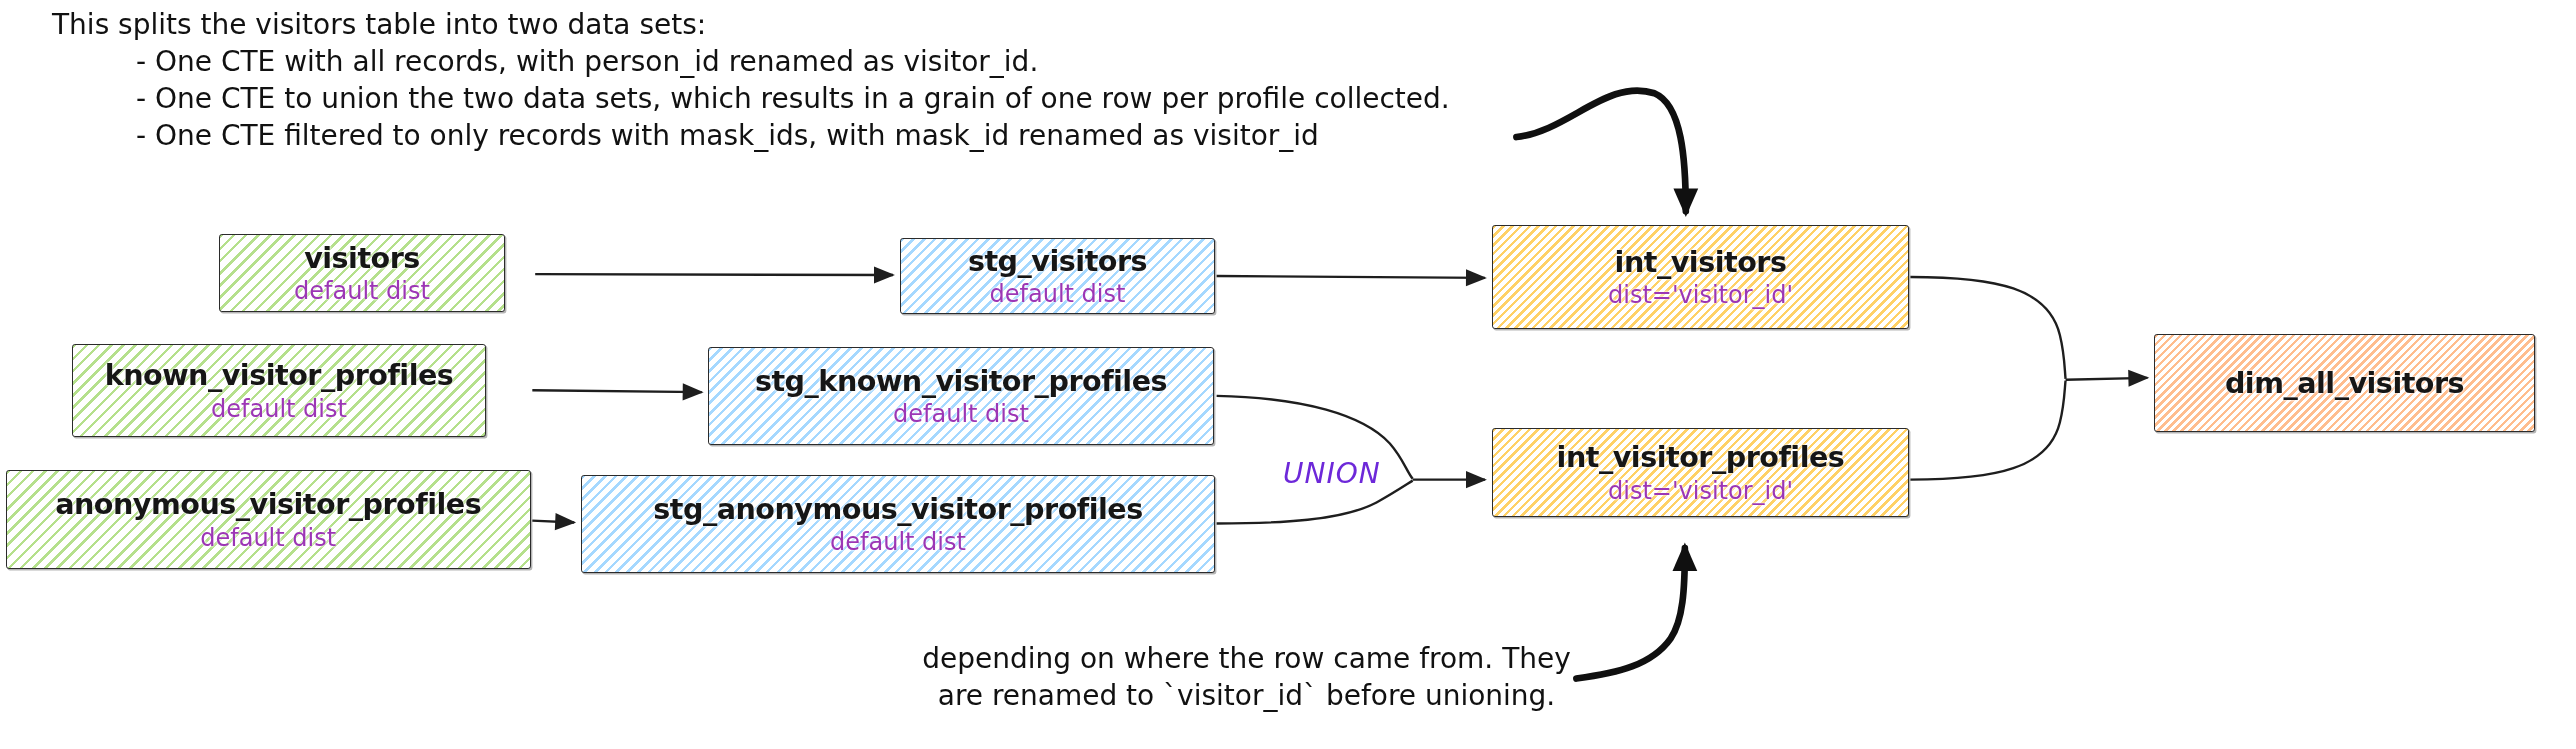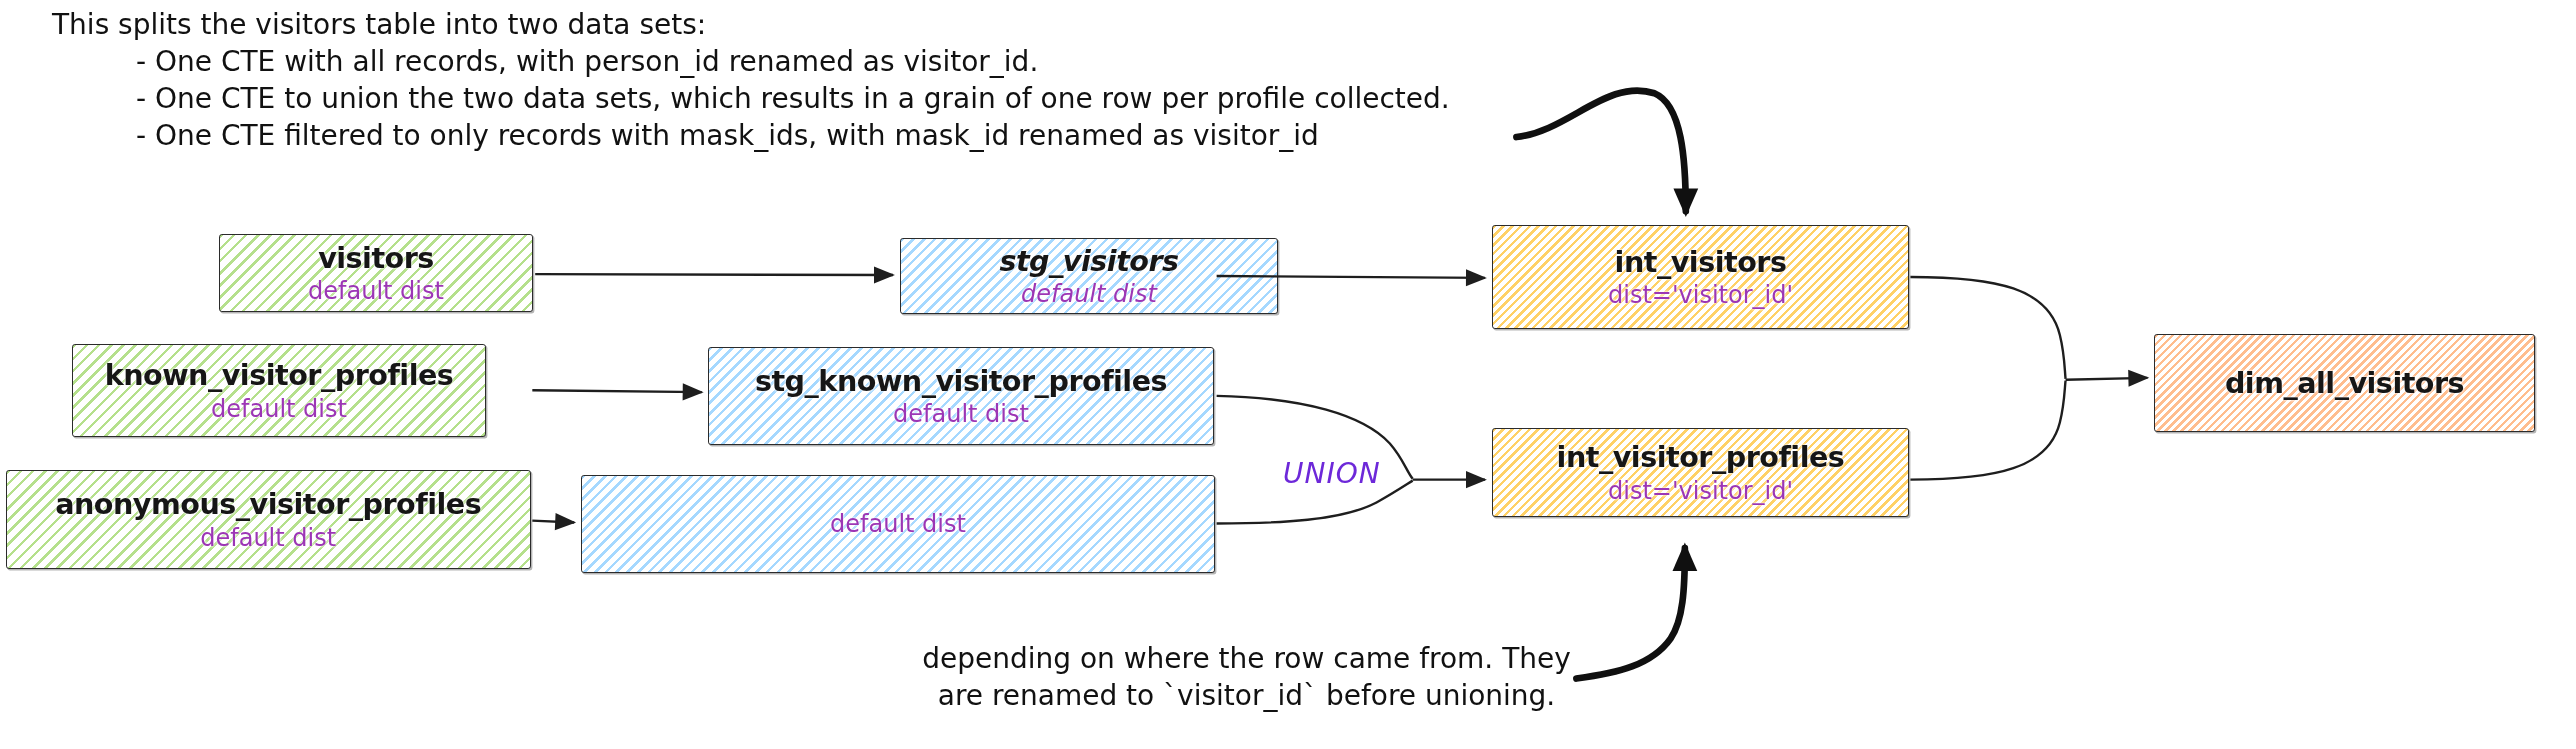--- a/index.html
+++ b/index.html
@@ -64,42 +64,43 @@
     <div class="line indent">- One CTE filtered to only records with mask_ids, with mask_id renamed as visitor_id</div>
   </div>
 
   <div class="note bottom-note">
     <div class="line">depending on where the row came from. They</div>
     <div class="line">are renamed to `visitor_id` before unioning.</div>
   </div>
 
   <div class="union-label">UNION</div>
 
-  <div class="node source" style="left:219px;top:234px;width:314px;height:78px;">
+  <div class="node source" style="left:219px;top:234px;width:286px;height:78px;">
     <div class="node-title">visitors</div>
     <div class="node-subtitle">default dist</div>
   </div>
   <div class="node source" style="left:72px;top:344px;width:414px;height:93px;">
     <div class="node-title">known_visitor_profiles</div>
     <div class="node-subtitle">default dist</div>
   </div>
   <div class="node source" style="left:5.7px;top:470px;width:525px;height:99px;">
     <div class="node-title">anonymous_visitor_profiles</div>
     <div class="node-subtitle">default dist</div>
   </div>
 
-  <div class="node staging" style="left:900px;top:238px;width:378px;height:76px;font-style:italic;">
+  <div class="node staging" style="left:900px;top:238px;width:315px;height:76px;">
     <div class="node-title">stg_visitors</div>
     <div class="node-subtitle">default dist</div>
   </div>
   <div class="node staging" style="left:708px;top:347px;width:506px;height:98px;">
     <div class="node-title">stg_known_visitor_profiles</div>
     <div class="node-subtitle">default dist</div>
   </div>
   <div class="node staging" style="left:581px;top:475px;width:634px;height:98px;">
+    <div class="node-title">stg_anonymous_visitor_profiles</div>
     <div class="node-subtitle">default dist</div>
   </div>
 
   <div class="node intermediate" style="left:1492px;top:225px;width:417px;height:104px;">
     <div class="node-title">int_visitors</div>
     <div class="node-subtitle">dist='visitor_id'</div>
   </div>
   <div class="node intermediate" style="left:1492px;top:428px;width:417px;height:89px;">
     <div class="node-title">int_visitor_profiles</div>
     <div class="node-subtitle">dist='visitor_id'</div>

